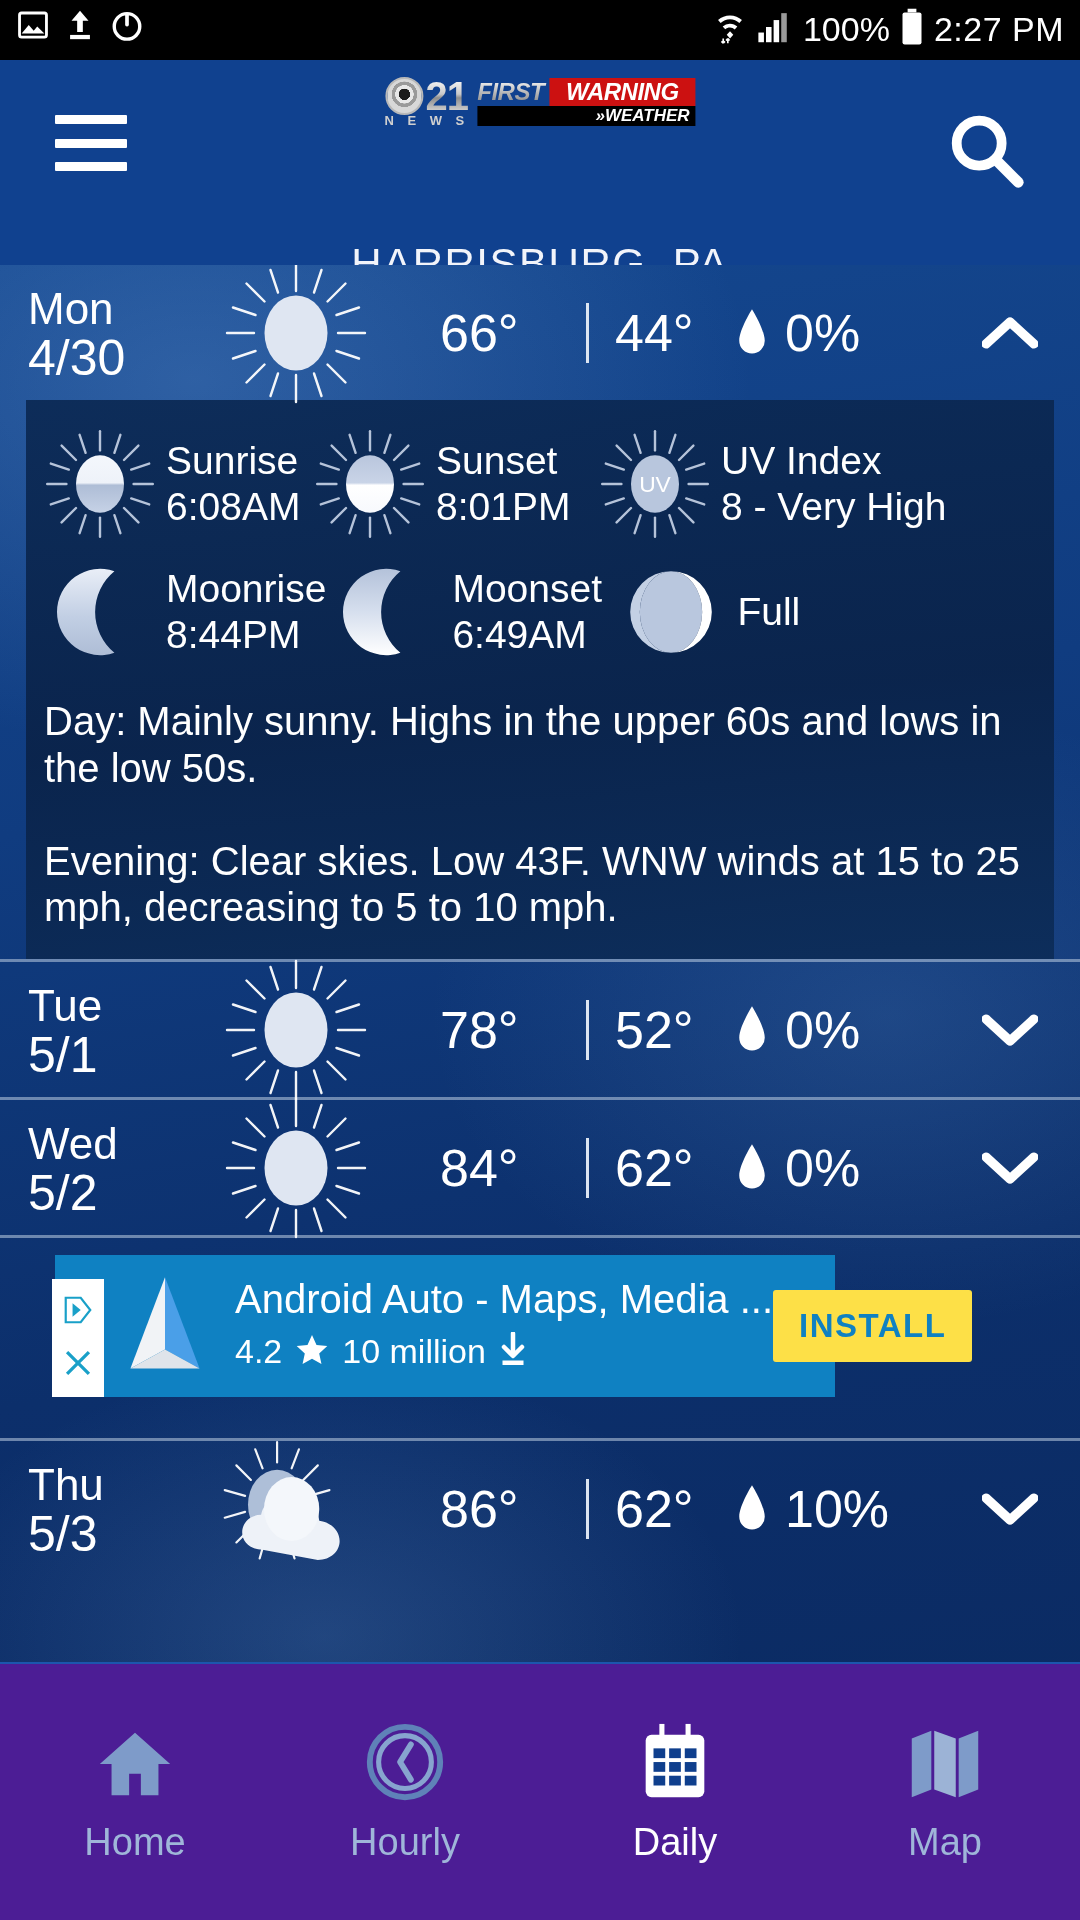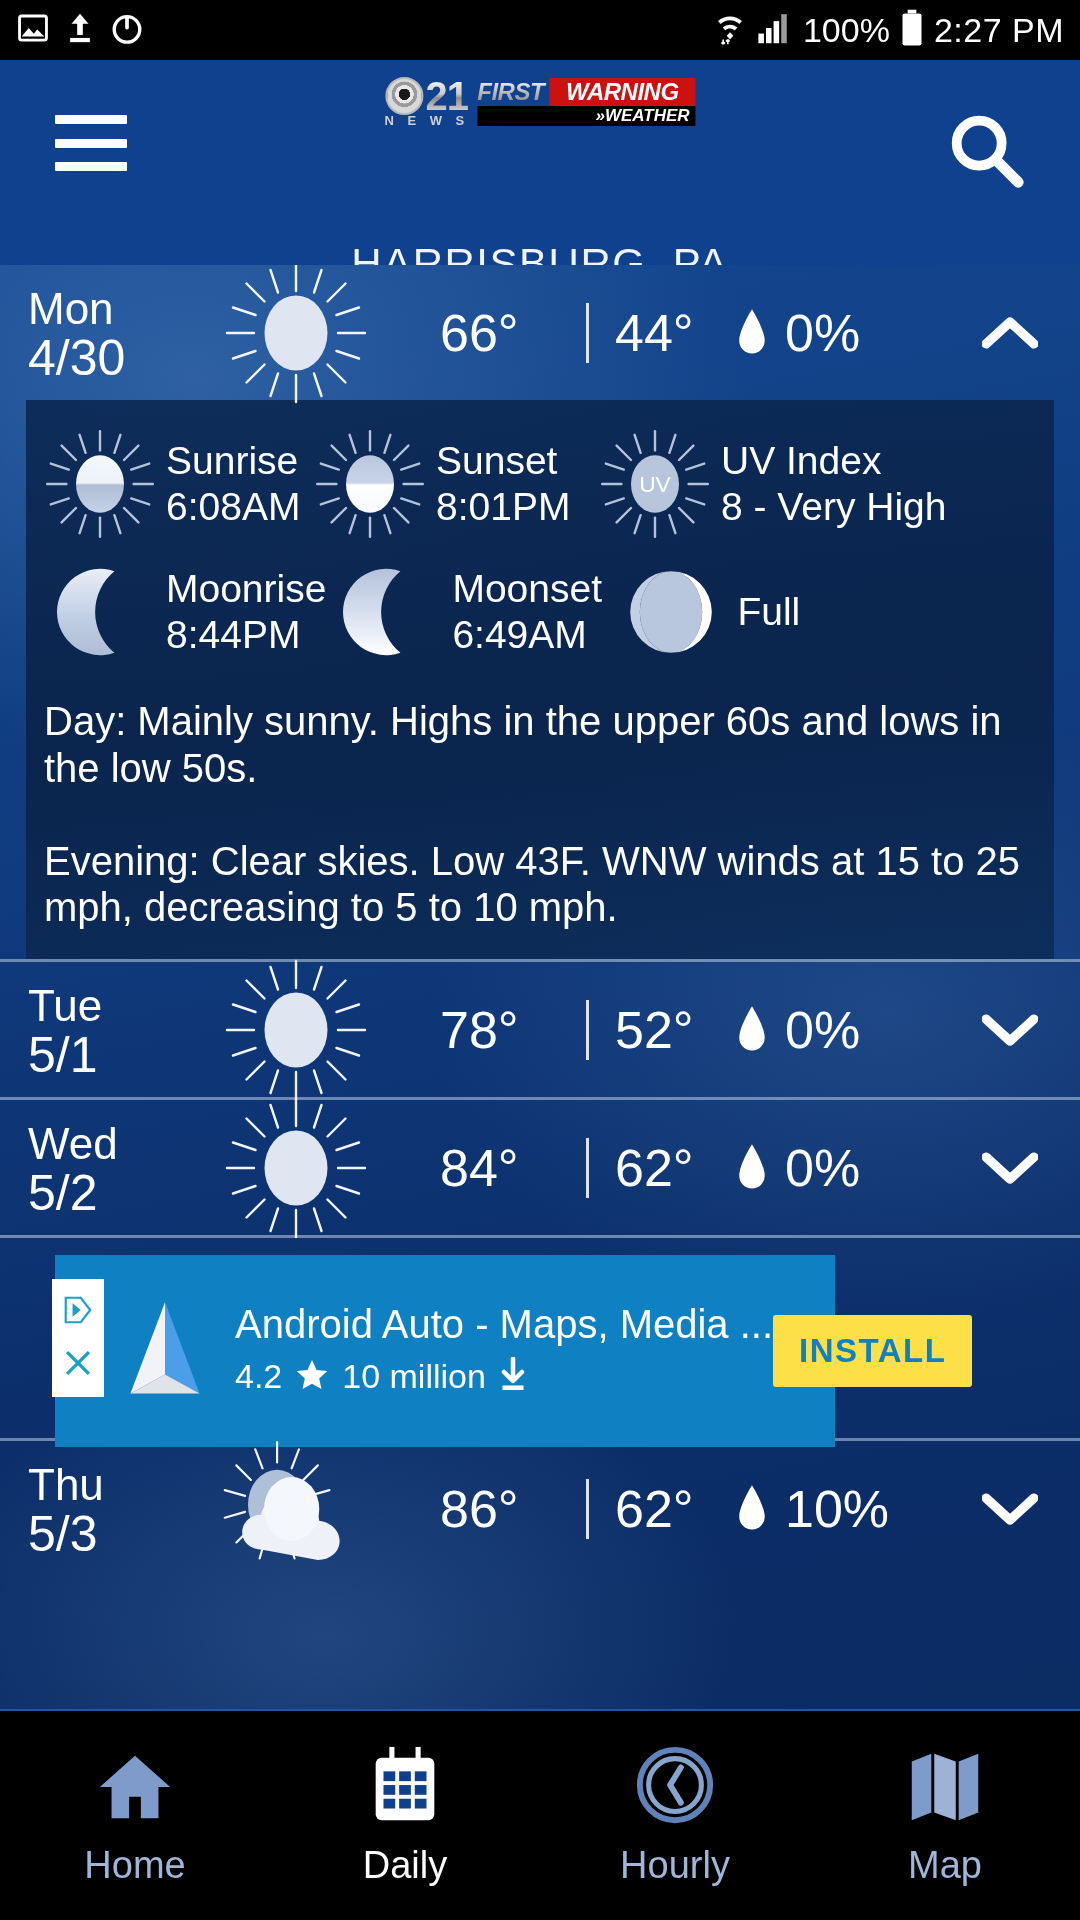--- a/index.html
+++ b/index.html
@@ -7,22 +7,22 @@
   body {
     font-family:"Liberation Sans", sans-serif;
     background:#0d3a85;
     color:#fff;
     -webkit-font-smoothing:antialiased;
   }
 
   
   .statusbar{
     height:60px;width:1080px;background:#000;
-    display:flex;align-items:center;justify-content:space-between;
-    padding:0 16px;
+    display:flex;align-items:flex-start;justify-content:space-between;
+    padding:8px 16px;
   }
   .sb-left{display:flex;align-items:center;gap:16px;}
   .sb-right{display:flex;align-items:center;gap:10px;}
   .sb-time{font-size:34px;font-weight:400;letter-spacing:0.5px;color:#fff;}
   .sb-batt-txt{font-size:34px;font-weight:400;color:#fff;}
 
   
   .header{
     width:1080px;height:205px;background:#10418f;
     position:relative;
@@ -144,21 +144,21 @@
     font-size:40px;font-weight:300;line-height:1.17;
     padding:22px 18px 0 18px;letter-spacing:0px;
   }
   .panel-desc.second{padding-top:46px;}
 
   
   .ad-wrap{
     position:relative;height:200px;display:flex;align-items:center;
   }
   .ad-banner{
-    position:absolute;left:55px;top:17px;width:780px;height:192px;
+    position:absolute;left:55px;top:17px;width:780px;height:142px;
     background:#0f81c2;display:flex;align-items:center;
   }
   .ad-side{
     position:absolute;left:-3px;top:24px;width:52px;height:118px;background:#fff;
     display:flex;flex-direction:column;align-items:center;justify-content:space-around;
     padding:6px 0;
   }
   .ad-icon-app{
     margin-left:62px;width:96px;height:110px;display:flex;align-items:center;justify-content:center;
   }
@@ -166,22 +166,22 @@
   .ad-title{font-size:40px;font-weight:400;color:#fff;letter-spacing:0px;white-space:nowrap;}
   .ad-meta{display:flex;gap:12px;font-size:34px;color:#fff;font-weight:400;}
   .ad-install{
     margin-right:30px;background:#fde047;color:#0f81c2;
     font-size:33px;font-weight:700;letter-spacing:1.5px;
     padding:17px 26px;border-radius:3px;white-space:nowrap;
   }
 
   
   .bottomnav{
-    position:absolute;bottom:0;left:0;width:1080px;height:211px;
-    background:#000000;display:flex;align-items:center;
+    position:absolute;bottom:0;left:0;width:1080px;height:258px;
+    background:#4c1d95;display:flex;align-items:center;
     border-top:2px solid #1c56ad;
     margin-top:14px;
   }
   .nav-item{
     flex:1;display:flex;flex-direction:column;align-items:center;justify-content:center;
     gap:14px;cursor:pointer;
   }
   .nav-label{font-size:38px;font-weight:300;letter-spacing:0px;}
   .nav-item.dim .nav-label{color:#9fb6d9;}
   .nav-item.active .nav-label{color:#ffffff;}
@@ -672,20 +672,29 @@
 
 <div class="bottomnav">
 
   <div class="nav-item dim">
     <svg width="88" height="86" viewBox="0 0 44 44">
       <path d="M22 6L4 22h6v16h9V27h6v11h9V22h6z" fill="#7e9bc9"></path>
     </svg>
     <span class="nav-label">Home</span>
   </div>
 
+  <div class="nav-item dim">
+    <svg width="88" height="86" viewBox="0 0 44 44">
+      <circle cx="22" cy="21" r="18" fill="none" stroke="#5f82b8" stroke-width="3"></circle>
+      <circle cx="22" cy="21" r="13.5" fill="none" stroke="#87a4cf" stroke-width="2.6"></circle>
+      <path d="M25 12l-5.5 9 5.5 9" fill="none" stroke="#87a4cf" stroke-width="3" stroke-linecap="round" stroke-linejoin="round"></path>
+    </svg>
+    <span class="nav-label">Hourly</span>
+  </div>
+
   <div class="nav-item active">
     <svg width="88" height="86" viewBox="0 0 44 44">
       <rect x="7" y="7" width="30" height="32" rx="3" fill="#fff"></rect>
       <rect x="14" y="1.5" width="2.6" height="7" fill="#fff"></rect>
       <rect x="27.4" y="1.5" width="2.6" height="7" fill="#fff"></rect>
       <g fill="#0f3f8d">
         <rect x="11" y="14" width="6" height="5"></rect>
           <rect x="19" y="14" width="6" height="5"></rect>
           <rect x="27" y="14" width="6" height="5"></rect>
         <rect x="11" y="21" width="6" height="5"></rect>
@@ -694,29 +703,20 @@
         <rect x="11" y="28" width="6" height="5"></rect>
           <rect x="19" y="28" width="6" height="5"></rect>
           <rect x="27" y="28" width="6" height="5"></rect>
       </g>
     </svg>
     <span class="nav-label">Daily</span>
   </div>
 
   <div class="nav-item dim">
     <svg width="88" height="86" viewBox="0 0 44 44">
-      <circle cx="22" cy="21" r="18" fill="none" stroke="#5f82b8" stroke-width="3"></circle>
-      <circle cx="22" cy="21" r="13.5" fill="none" stroke="#87a4cf" stroke-width="2.6"></circle>
-      <path d="M25 12l-5.5 9 5.5 9" fill="none" stroke="#87a4cf" stroke-width="3" stroke-linecap="round" stroke-linejoin="round"></path>
-    </svg>
-    <span class="nav-label">Hourly</span>
-  </div>
-
-  <div class="nav-item dim">
-    <svg width="88" height="86" viewBox="0 0 44 44">
       <path d="M5 9l10-4v30L5 39z" fill="#7e9bc9"></path>
       <path d="M16.5 5l11 4v30l-11-4z" fill="#9cb3d6"></path>
       <path d="M29 9l10-4v30l-10 4z" fill="#7e9bc9"></path>
     </svg>
     <span class="nav-label">Map</span>
   </div>
 
 </div>
 
 </body></html>

